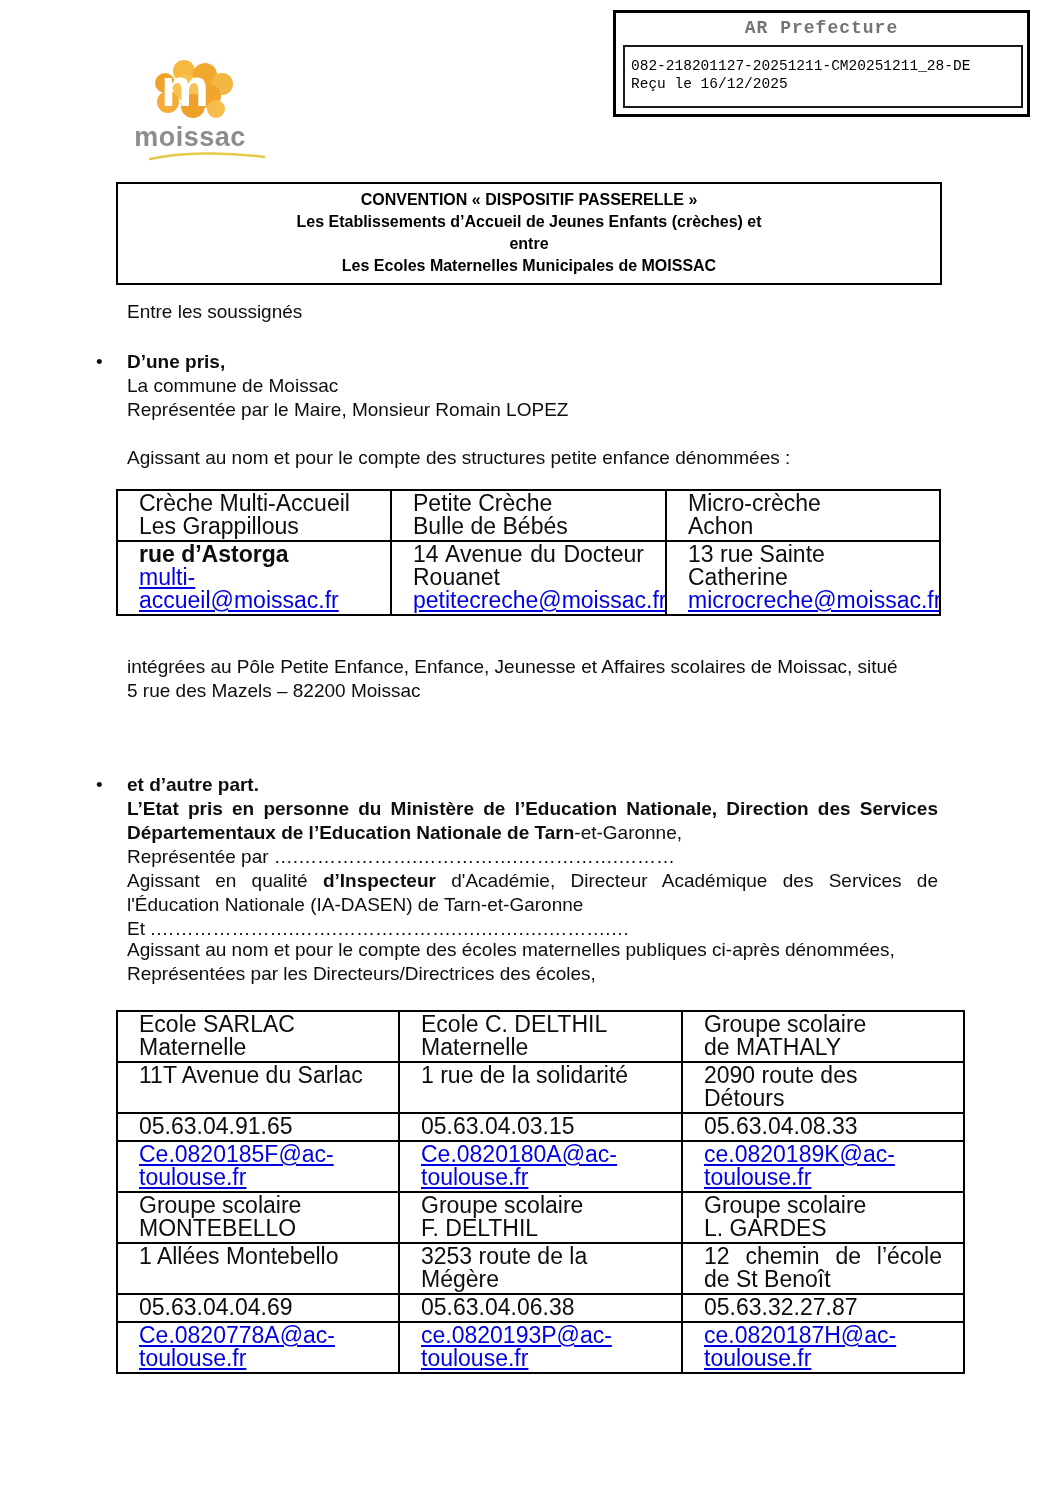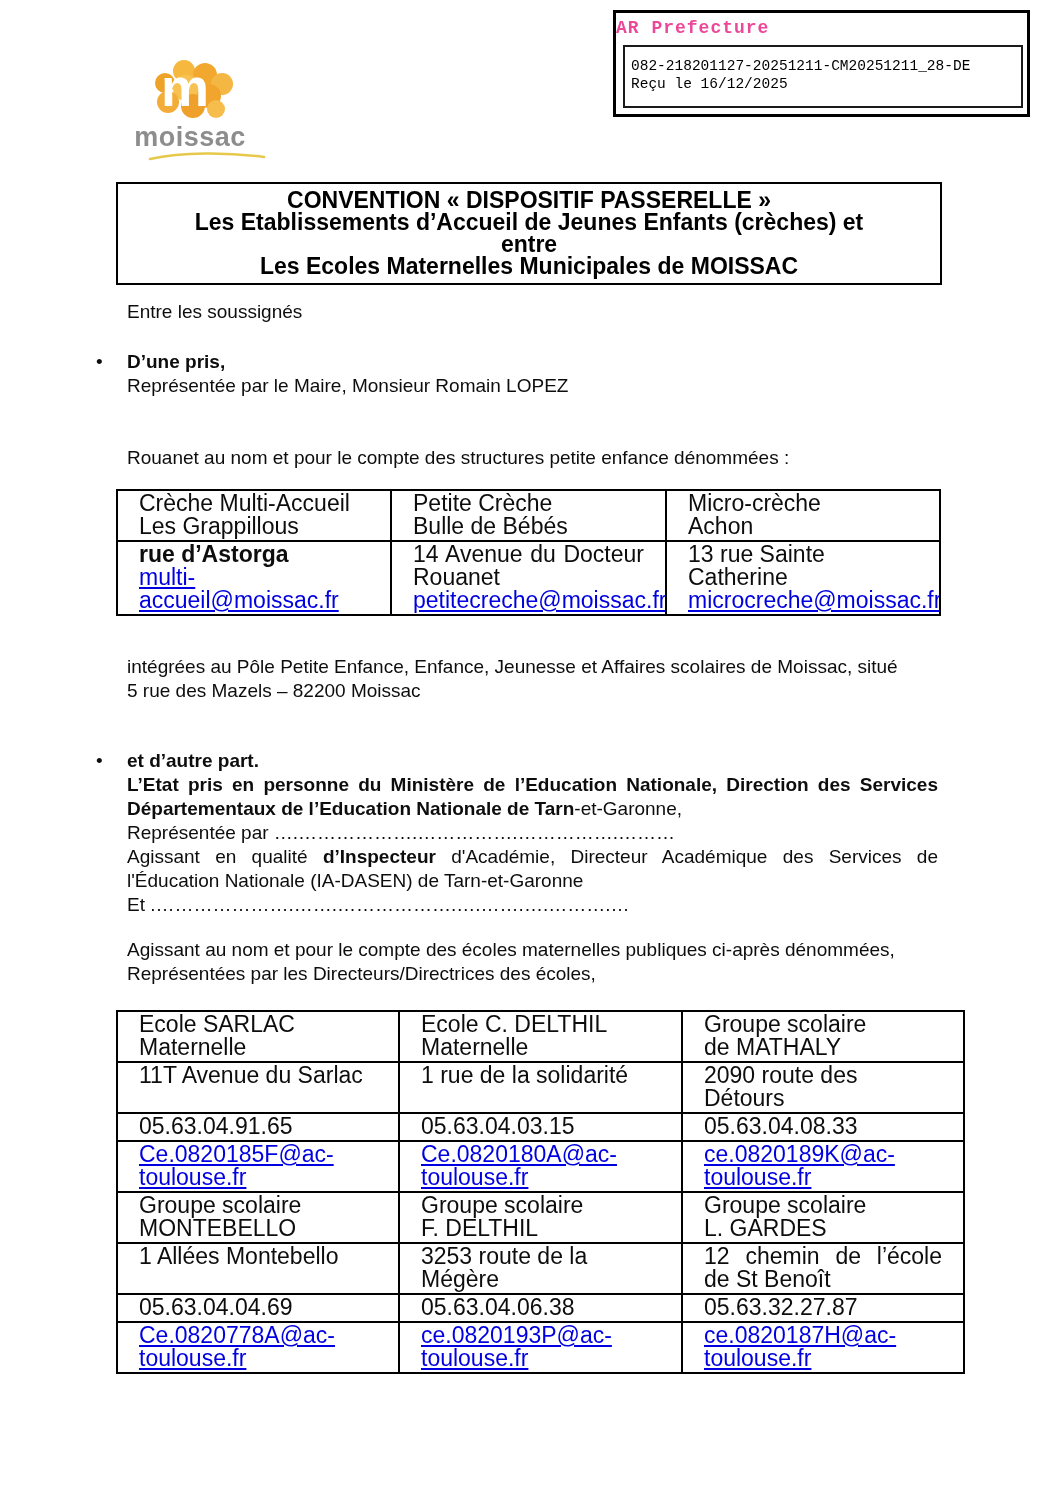--- a/index.html
+++ b/index.html
@@ -27,29 +27,29 @@
   .logo-m{position:absolute;left:8px;top:0px;font-size:54px;line-height:54px;
     font-weight:bold;color:#fff;letter-spacing:-2px;}
   .logo-text{margin-top:6px;font-size:27px;line-height:27px;font-weight:bold;
     color:#8D8D8D;letter-spacing:0.5px;text-align:center;}
   .swoosh{margin-left:22px;display:block;}
 
   
   .stamp{position:absolute;left:613px;top:10px;width:417px;height:107px;
     border:3px solid #000;background:#fff;box-sizing:border-box;
     font-family:"Liberation Mono","DejaVu Sans Mono",monospace;}
-  .stamp-title{font-weight:bold;font-size:18px;margin-top:5px;
-    letter-spacing:1px;color:#ec4899;}
+  .stamp-title{text-align:center;font-weight:bold;font-size:18px;margin-top:5px;
+    letter-spacing:1px;color:#737373;}
   .stamp-inner{position:absolute;left:7px;right:4px;top:32px;bottom:6px;
     border:2px solid #1a1a1a;padding:10px 6px;font-size:14.5px;line-height:18px;color:#000;
     box-sizing:border-box;}
 
   
   .title-box{position:absolute;left:116px;top:182px;width:826px;box-sizing:border-box;
-    border:2px solid #000;text-align:center;font-weight:bold;font-size:23px;
+    border:2px solid #000;text-align:center;font-weight:bold;font-size:16px;
     line-height:22px;padding:5px 8px 6px;color:#000;}
 
   
   .blk{position:absolute;left:127px;width:811px;font-size:19px;line-height:24px;color:#0d0d0d;}
   .b{font-weight:bold;}
   .just{text-align:justify;}
   .nw{white-space:nowrap;}
   .bullet-item{position:relative;}
   .bullet{position:absolute;left:-31px;top:0;}
 
@@ -98,24 +98,25 @@
     <div>Les Etablissements d’Accueil de Jeunes Enfants (crèches) et</div>
     <div>entre</div>
     <div>Les Ecoles Maternelles Municipales de MOISSAC</div>
   </div>
 
   <div class="blk" style="top:300px">Entre les soussignés</div>
 
   <div class="blk bullet-item" style="top:350px">
     <span class="bullet">•</span>
     <div class="b nw">D’une pris,</div>
+    <div class="nw">La commune de Moissac</div>
     <div class="nw">Représentée par le Maire, Monsieur Romain LOPEZ</div>
   </div>
 
-  <div class="blk nw" style="top:446px">Rouanet au nom et pour le compte des structures petite enfance dénommées :</div>
+  <div class="blk nw" style="top:446px">Agissant au nom et pour le compte des structures petite enfance dénommées :</div>
 
   <table class="tbl t1">
     <colgroup>
         <col style="width:274px">
         <col style="width:275px">
         <col style="width:274px">
       </colgroup>
     <tbody>
         <tr>
       <td>

